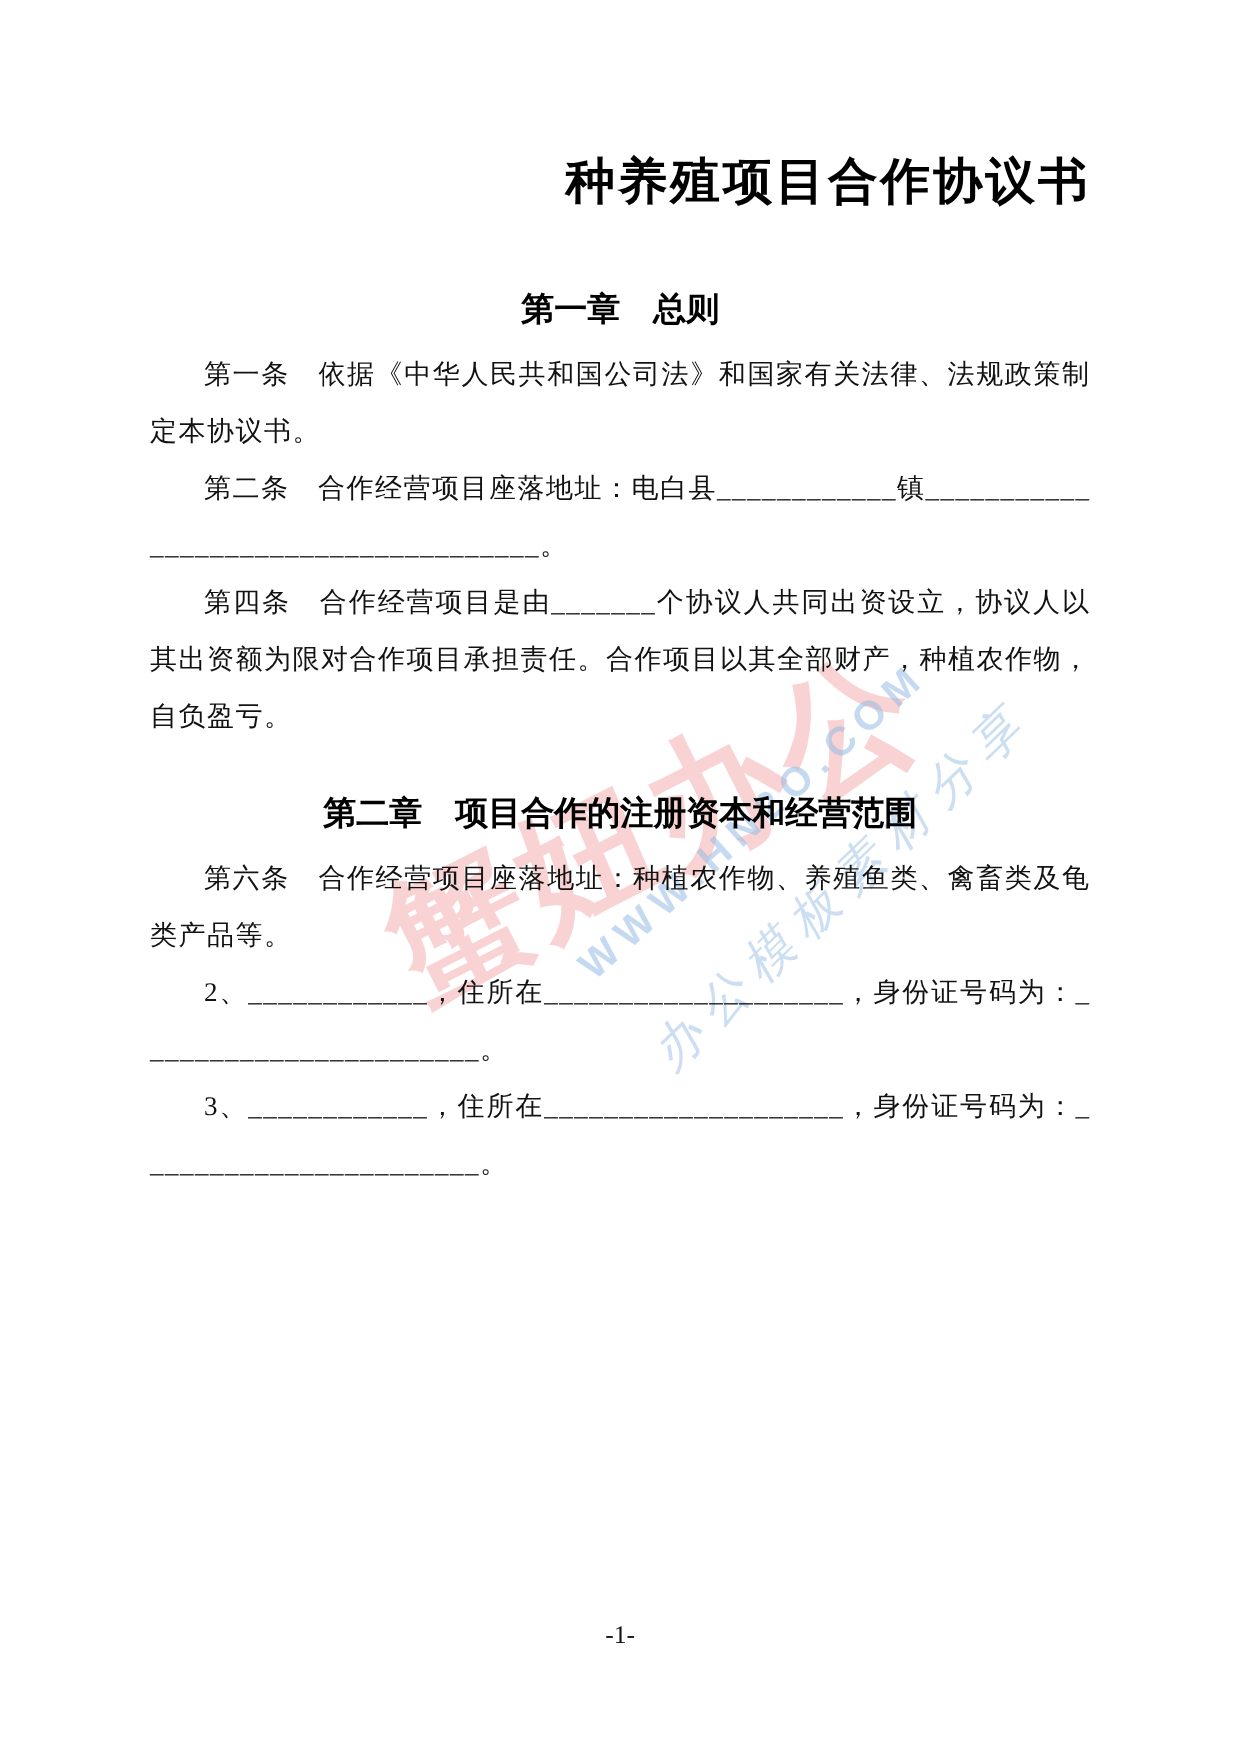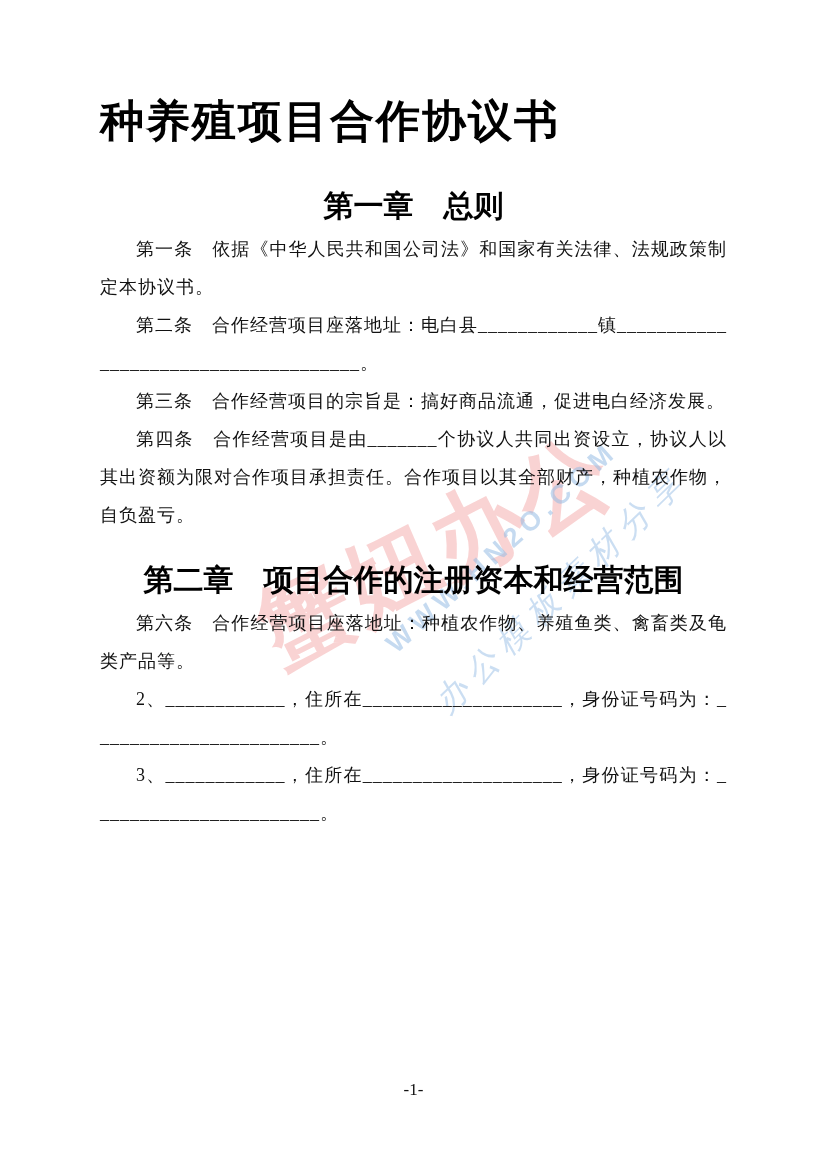--- a/index.html
+++ b/index.html
@@ -70,31 +70,31 @@
     position: absolute;
     left: 100px;
     top: 98px;
     width: 627px;
     z-index: 2;
   }
   .doc-title {
     margin: 0 0 46px 0;
     font-family: "Liberation Sans", "DejaVu Sans", sans-serif;
     font-weight: bold;
-    font-size: 44px;
+    font-size: 33px;
     line-height: 46px;
     letter-spacing: 2px;
-    text-align: left;
+    text-align: right;
     color: #000000;
   }
   .chapter-heading {
     margin: 30px 0 8px 0;
     font-family: "Liberation Sans", "DejaVu Sans", sans-serif;
     font-weight: bold;
-    font-size: 30px;
+    font-size: 22px;
     line-height: 32px;
     text-align: center;
     color: #000000;
   }
   .chapter-heading.first {
     margin-top: 0;
   }
   .clause {
     margin: 0;
     font-size: 18px;
@@ -125,21 +125,20 @@
     <div class="wm-url">WWW.HN2O.COM</div>
     <div class="wm-script">办公模板素材分享</div>
   </div>
 
   <div class="content">
     <h1 class="doc-title">种养殖项目合作协议书</h1>
 
     <h2 class="chapter-heading first">第一章　总则</h2>
     <p class="clause">第一条　依据《中华人民共和国公司法》和国家有关法律、法规政策制定本协议书。</p>
     <p class="clause">第二条　合作经营项目座落地址：电白县____________镇_____________________________________。</p>
-    <p class="clause">第三条　合作经营项目的宗旨是：搞好商品流通，促进电白经济发展。</p>
     <p class="clause">第四条　合作经营项目是由_______个协议人共同出资设立，协议人以其出资额为限对合作项目承担责任。合作项目以其全部财产，种植农作物，自负盈亏。</p>
 
     <h2 class="chapter-heading">第二章　项目合作的注册资本和经营范围</h2>
     <p class="clause">第六条　合作经营项目座落地址：种植农作物、养殖鱼类、禽畜类及龟类产品等。</p>
 
     <p class="clause">2、____________，住所在____________________，身份证号码为：_______________________。</p>
     <p class="clause">3、____________，住所在____________________，身份证号码为：_______________________。</p>
   </div>
 
   <div class="footer">-1-</div>

